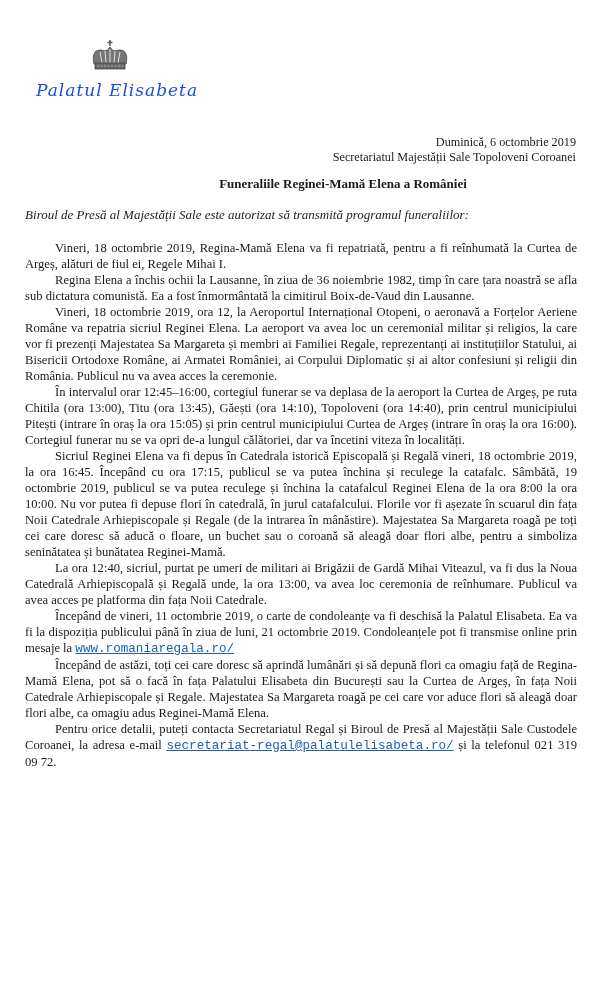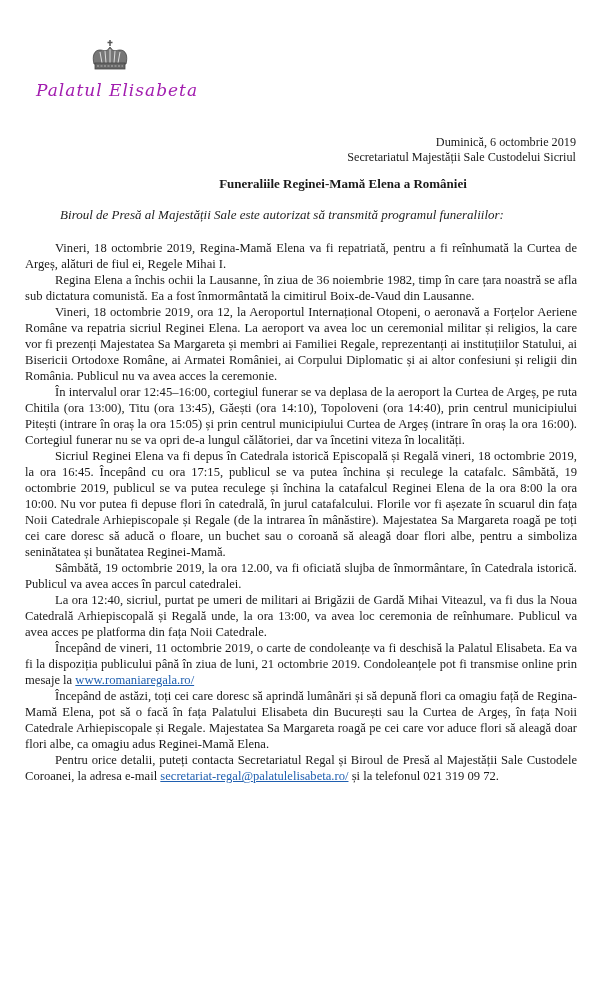--- a/index.html
+++ b/index.html
@@ -5,68 +5,67 @@
   html, body { margin: 0; padding: 0; background: #ffffff; }
   body {
     width: 606px; height: 1000px; position: relative; overflow: hidden;
     font-family: "Liberation Serif", serif; color: #1a1a1a;
   }
   .logo { position: absolute; left: 36px; top: 38px; width: 170px; height: 70px; }
   .crown { position: absolute; left: 54px; top: 2px; width: 40px; height: 32px; }
   .logo-text {
     position: absolute; left: 0; top: 42px; width: 200px;
     font-family: "DejaVu Serif", serif; font-style: italic; font-size: 17px;
-    color: #a21caf; letter-spacing: 1px; white-space: nowrap;
+    color: #1d4ed8; letter-spacing: 1px; white-space: nowrap;
   }
   .header-right {
     position: absolute; right: 30px; top: 135px; text-align: right;
     font-size: 12.2px; line-height: 15px; margin-left: 19px;
   }
   .title {
     position: absolute; left: 0; width: 606px; top: 176px; text-align: center;
     font-weight: bold; font-size: 13px; padding-left: 40px;
   }
   .subtitle {
     position: absolute; left: 0; width: 494px; top: 207px; text-align: center;
-    font-style: italic; font-size: 13px; color: #222; padding-left: 35px;
+    font-style: italic; font-size: 13px; color: #222;
   }
   .body {
     position: absolute; left: 25px; width: 552px; top: 240px;
     font-size: 12.6px; line-height: 16px; text-align: justify;
   }
   .body p { margin: 0; text-indent: 30px; }
-  a { color: #1f5fb0; text-decoration: underline; }
+  a { color: #1f5fb0; text-decoration: underline; font-family: Liberation Mono, monospace; }
 </style>
 </head>
 <body>
 
 <div class="logo">
   <svg class="crown" viewBox="0 0 40 32">
     <line x1="20" y1="0" x2="20" y2="6" stroke="#555" stroke-width="1.5"></line>
     <line x1="17.5" y1="2.5" x2="22.5" y2="2.5" stroke="#555" stroke-width="1.5"></line>
     <path d="M4 24 C2 16 4 10 10 10 C14 10 16 13 20 7 C24 13 26 10 30 10 C36 10 38 16 36 24 Z" fill="#777" stroke="#444" stroke-width="0.8"></path>
     <path d="M10 12 L12 23 M20 9 L20 23 M30 12 L28 23 M15 11 L16 23 M25 11 L24 23" stroke="#ddd" stroke-width="1"></path>
     <rect x="5" y="23" width="30" height="6" fill="#666" stroke="#444" stroke-width="0.8"></rect>
     <path d="M7 26 h26" stroke="#ccc" stroke-width="0.8" stroke-dasharray="2 1.5"></path>
   </svg>
   <div class="logo-text">Palatul Elisabeta</div>
 </div>
 
 <div class="header-right">
   <div>Duminică, 6 octombrie 2019</div>
-  <div>Secretariatul Majestății Sale Custodelui Sicriul</div>
+  <div>Secretariatul Majestății Sale Topoloveni Coroanei</div>
 </div>
 
 <div class="title">Funeraliile Reginei-Mamă Elena a României</div>
 <div class="subtitle">Biroul de Presă al Majestății Sale este autorizat să transmită programul funeraliilor:</div>
 
 <div class="body">
   <p>Vineri, 18 octombrie 2019, Regina-Mamă Elena va fi repatriată, pentru a fi reînhumată la Curtea de Argeș, alături de fiul ei, Regele Mihai I.</p>
   <p>Regina Elena a închis ochii la Lausanne, în ziua de 36 noiembrie 1982, timp în care țara noastră se afla sub dictatura comunistă. Ea a fost înmormântată la cimitirul Boix-de-Vaud din Lausanne.</p>
   <p>Vineri, 18 octombrie 2019, ora 12, la Aeroportul Internațional Otopeni, o aeronavă a Forțelor Aeriene Române va repatria sicriul Reginei Elena. La aeroport va avea loc un ceremonial militar și religios, la care vor fi prezenți Majestatea Sa Margareta și membri ai Familiei Regale, reprezentanți ai instituțiilor Statului, ai Bisericii Ortodoxe Române, ai Armatei României, ai Corpului Diplomatic și ai altor confesiuni și religii din România. Publicul nu va avea acces la ceremonie.</p>
   <p>În intervalul orar 12:45–16:00, cortegiul funerar se va deplasa de la aeroport la Curtea de Argeș, pe ruta Chitila (ora 13:00), Titu (ora 13:45), Găești (ora 14:10), Topoloveni (ora 14:40), prin centrul municipiului Pitești (intrare în oraș la ora 15:05) și prin centrul municipiului Curtea de Argeș (intrare în oraș la ora 16:00). Cortegiul funerar nu se va opri de-a lungul călătoriei, dar va încetini viteza în localități.</p>
   <p>Sicriul Reginei Elena va fi depus în Catedrala istorică Episcopală și Regală vineri, 18 octombrie 2019, la ora 16:45. Începând cu ora 17:15, publicul se va putea închina și reculege la catafalc. Sâmbătă, 19 octombrie 2019, publicul se va putea reculege și închina la catafalcul Reginei Elena de la ora 8:00 la ora 10:00. Nu vor putea fi depuse flori în catedrală, în jurul catafalcului. Florile vor fi așezate în scuarul din fața Noii Catedrale Arhiepiscopale și Regale (de la intrarea în mânăstire). Majestatea Sa Margareta roagă pe toți cei care doresc să aducă o floare, un buchet sau o coroană să aleagă doar flori albe, pentru a simboliza seninătatea și bunătatea Reginei-Mamă.</p>
-  <p>Sâmbătă, 19 octombrie 2019, la ora 12.00, va fi oficiată slujba de înmormântare, în Catedrala istorică. Publicul va avea acces în parcul catedralei.</p>
   <p>La ora 12:40, sicriul, purtat pe umeri de militari ai Brigăzii de Gardă Mihai Viteazul, va fi dus la Noua Catedrală Arhiepiscopală și Regală unde, la ora 13:00, va avea loc ceremonia de reînhumare. Publicul va avea acces pe platforma din fața Noii Catedrale.</p>
   <p><span>Începând de vineri, 11 octombrie 2019, o carte de condoleanțe va fi deschisă la Palatul Elisabeta. Ea va fi la dispoziția publicului până în ziua de luni, 21 octombrie 2019. Condoleanțele pot fi transmise online prin mesaje la </span><a>www.romaniaregala.ro/</a></p>
   <p>Începând de astăzi, toți cei care doresc să aprindă lumânări și să depună flori ca omagiu față de Regina-Mamă Elena, pot să o facă în fața Palatului Elisabeta din București sau la Curtea de Argeș, în fața Noii Catedrale Arhiepiscopale și Regale. Majestatea Sa Margareta roagă pe cei care vor aduce flori să aleagă doar flori albe, ca omagiu adus Reginei-Mamă Elena.</p>
   <p><span>Pentru orice detalii, puteți contacta Secretariatul Regal și Biroul de Presă al Majestății Sale Custodele Coroanei, la adresa e-mail </span><a>secretariat-regal@palatulelisabeta.ro/</a><span> și la telefonul 021 319 09 72.</span></p>
 </div>
 
 </body></html>

